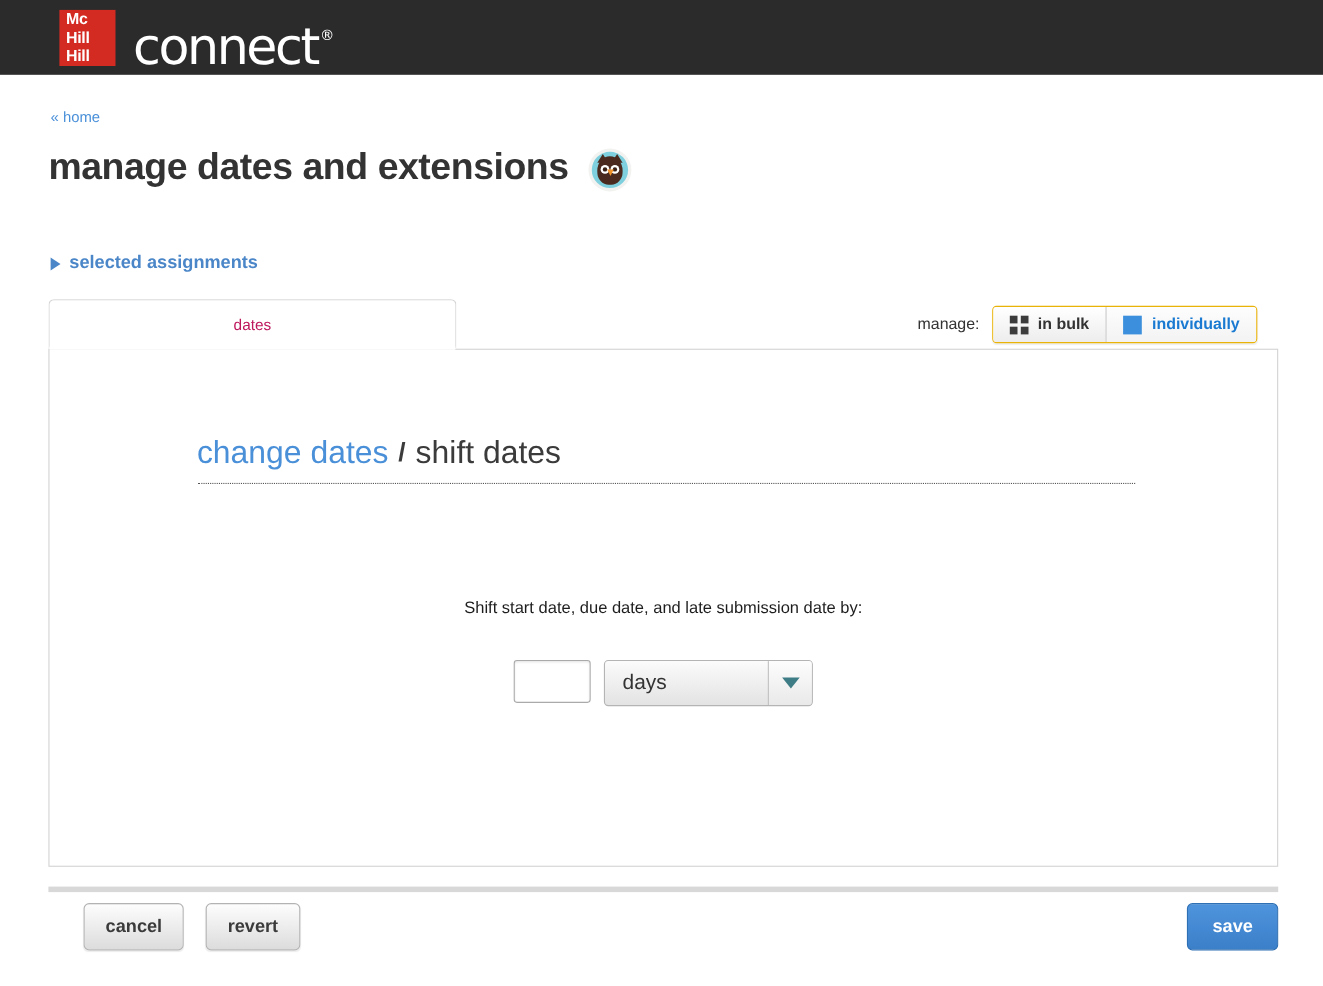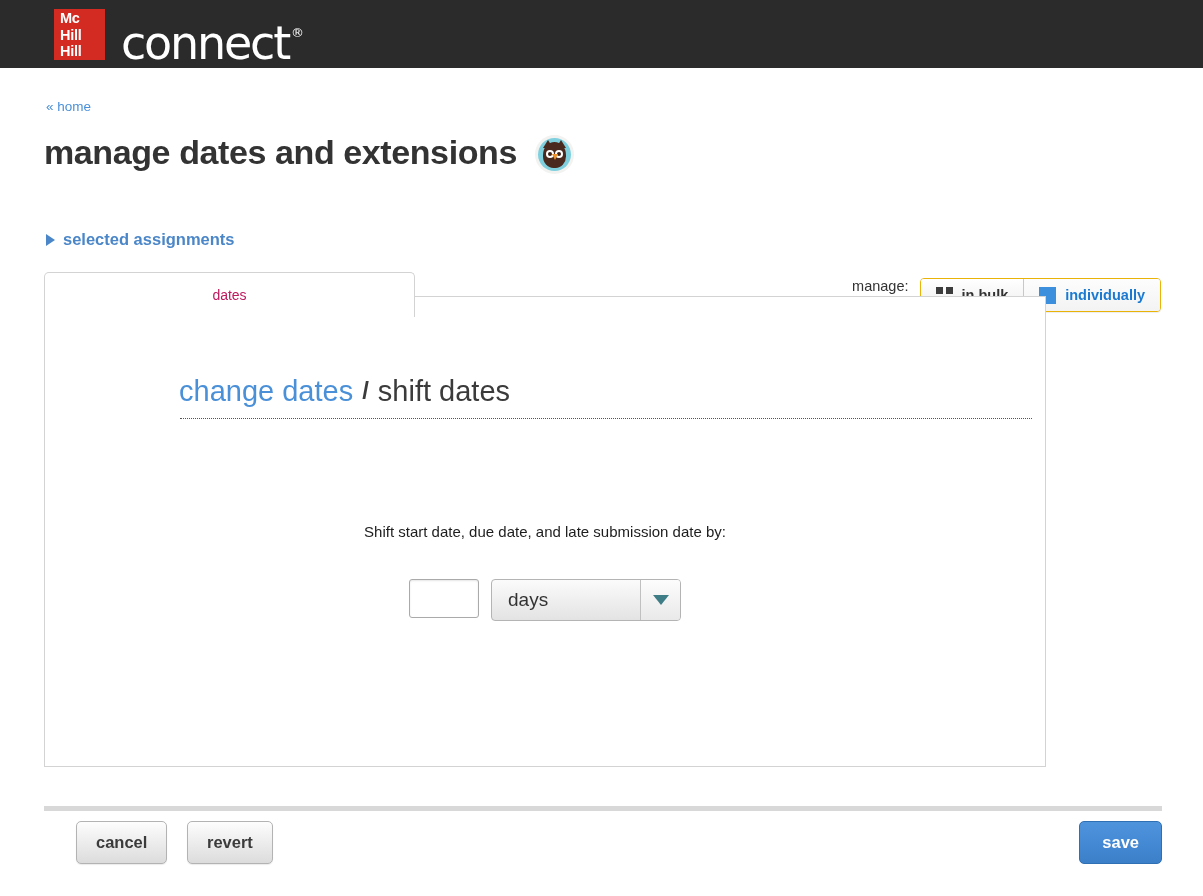--- a/index.html
+++ b/index.html
@@ -172,24 +172,24 @@
     border-top: 6px solid transparent;
     border-bottom: 6px solid transparent;
     border-left: 9px solid #4a86c8;
     margin-right: 8px;
     flex: none;
   }
 
   
   #manage-row {
     position: absolute;
-    right: 42px;
+    right: 60px;
     top: 278px;
     display: flex;
-    align-items: flex-start;
+    align-items: center;
   }
   #manage-label {
     font-size: 14.5px;
     color: #333333;
     margin-right: 11px;
   }
   .seg-group {
     display: flex;
     border: 1px solid #eab308;
     border-radius: 4px;
@@ -253,22 +253,22 @@
     font-size: 14px;
     color: #be185d;
     cursor: pointer;
     z-index: 3;
   }
 
   
   #panel {
     position: absolute;
     left: 44px;
-    top: 296px;
-    width: 1002px;
+    top: 317px;
+    width: 1118px;
     height: 471px;
     border: 1px solid #d3d3d3;
     background: #ffffff;
     z-index: 2;
   }
   
   #tab-mask {
     position: absolute;
     left: 45px;
     top: 315px;

